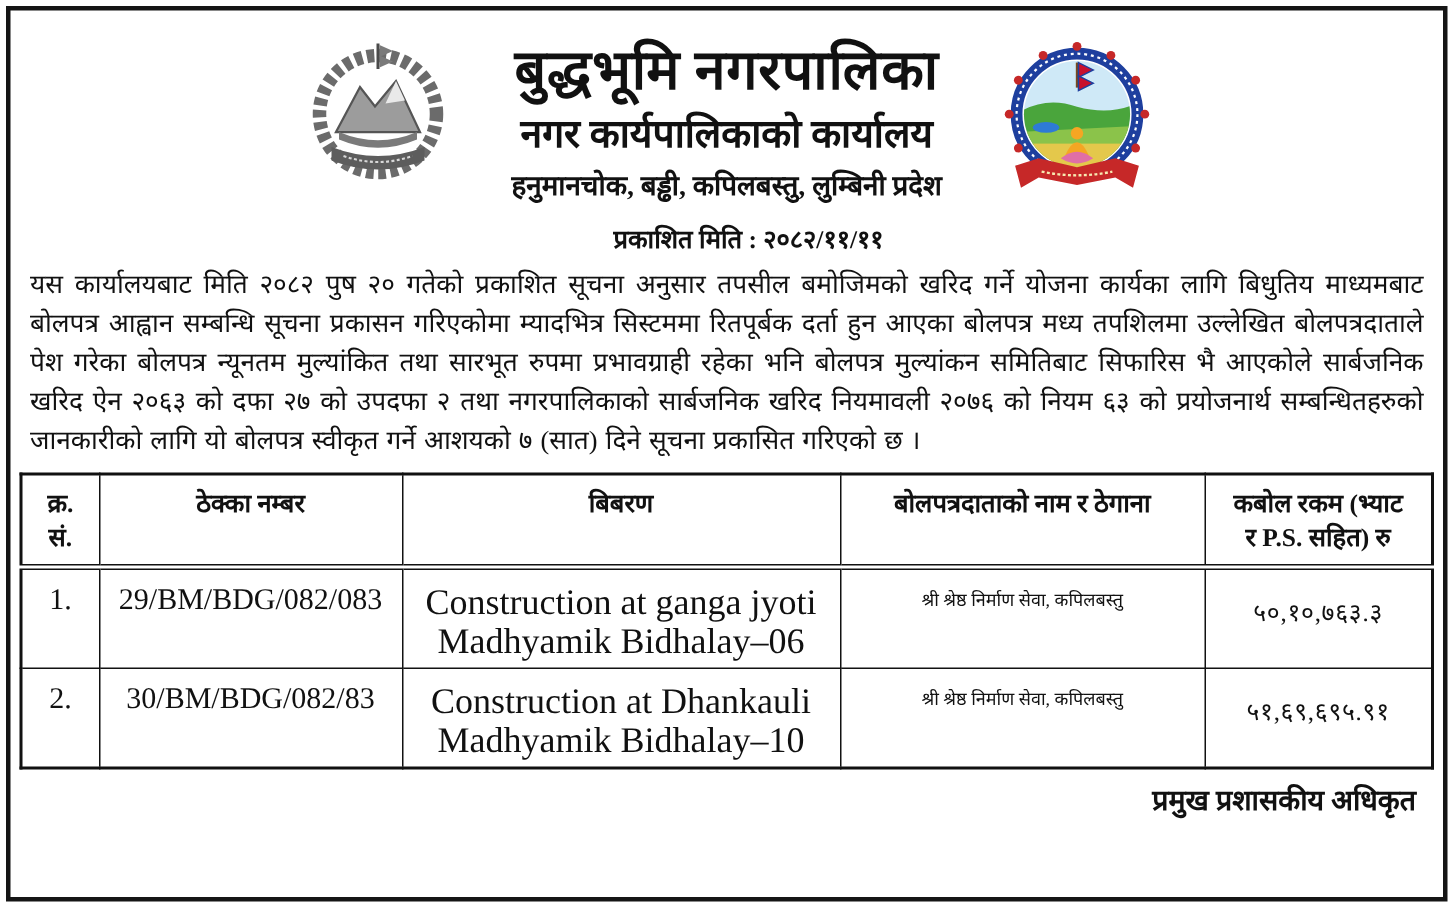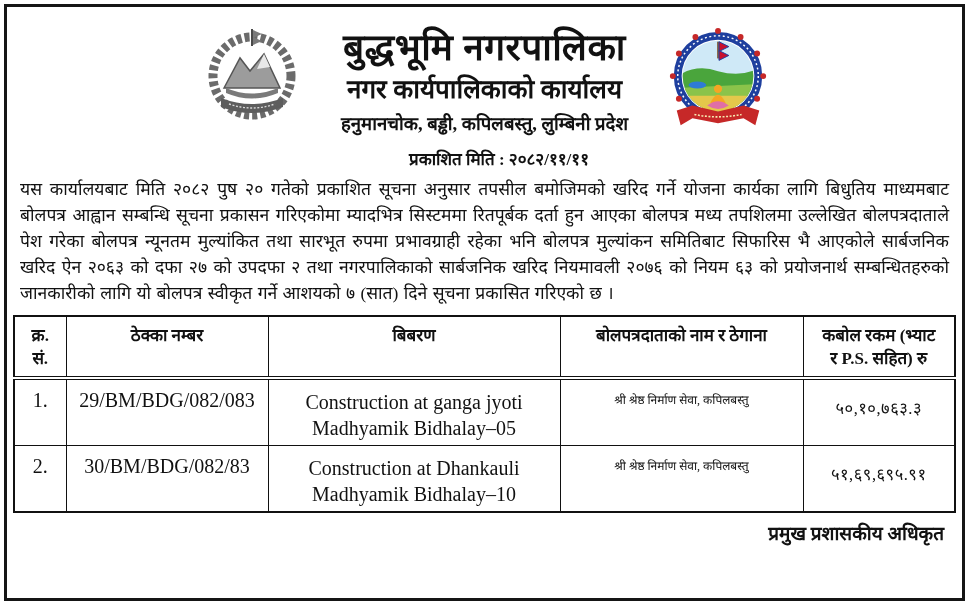--- a/index.html
+++ b/index.html
@@ -31,21 +31,21 @@
           border: 2.5px solid #111; table-layout: fixed; }
   th, td { border: 1.7px solid #111; vertical-align: top; text-align: center; padding: 6px 4px 4px 4px; margin-top: 47px; }
   thead th { border-bottom: 4px double #111; font-weight: bold; font-size: 17px; height: 62px; }
   tbody td { height: 65px; padding-top: 9px; }
   .col-sn { width: 52px; }
   .col-contract { width: 202px; }
   .col-desc { width: 292px; }
   .col-bidder { width: 243px; }
   .col-amount { width: 152px; }
   .cell-latin { font-size: 20px; }
-  .cell-desc { font-size: 20px; line-height: 26px; }
+  .cell-desc { font-size: 24px; line-height: 26px; }
   .cell-nep { font-size: 12px; padding-top: 11px; }
   .cell-amount { font-size: 16.5px; padding-top: 16px; letter-spacing: 0.5px; }
 
   
   .footer-sign { text-align: right; font-size: 19px; font-weight: bold; margin: 7px 18px 0 0; }
 </style>
 </head>
 <body>
 
 <div class="page">
@@ -137,21 +137,21 @@
           <div>र P.S. सहित) रु</div>
         </th>
       </tr>
     </thead>
     <tbody>
       <tr>
         <td class="cell-latin">1.</td>
         <td class="cell-latin">29/BM/BDG/082/083</td>
         <td class="cell-desc">
           <div>Construction at ganga jyoti</div>
-          <div>Madhyamik Bidhalay–05</div>
+          <div>Madhyamik Bidhalay–06</div>
         </td>
         <td class="cell-nep">श्री श्रेष्ठ निर्माण सेवा, कपिलबस्तु</td>
         <td class="cell-amount">५०,१०,७६३.३</td>
       </tr>
       <tr>
         <td class="cell-latin">2.</td>
         <td class="cell-latin">30/BM/BDG/082/83</td>
         <td class="cell-desc">
           <div>Construction at Dhankauli</div>
           <div>Madhyamik Bidhalay–10</div>

